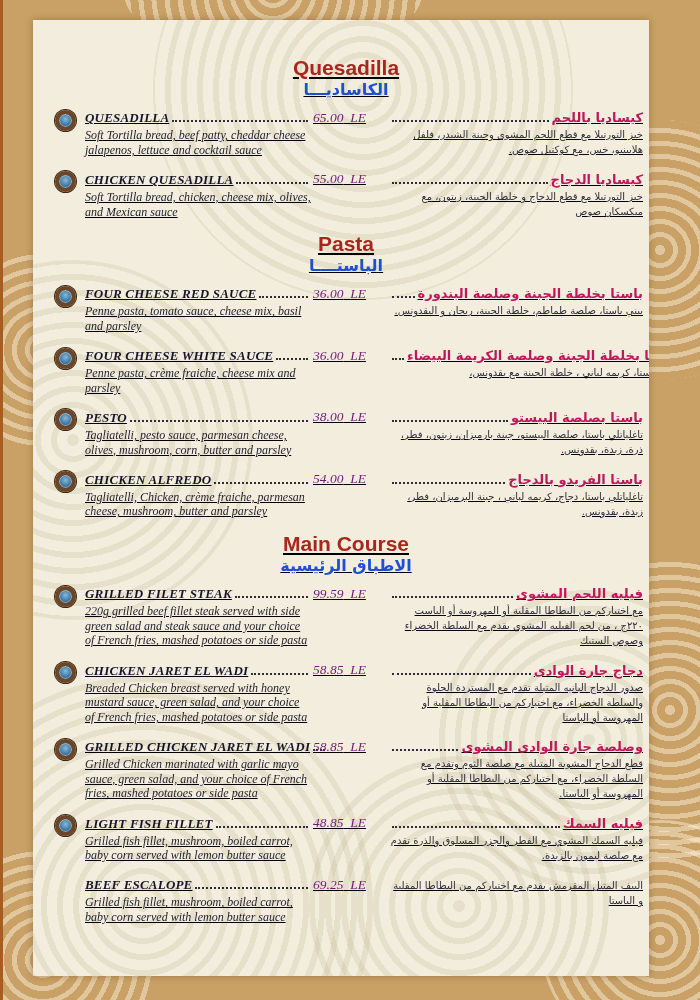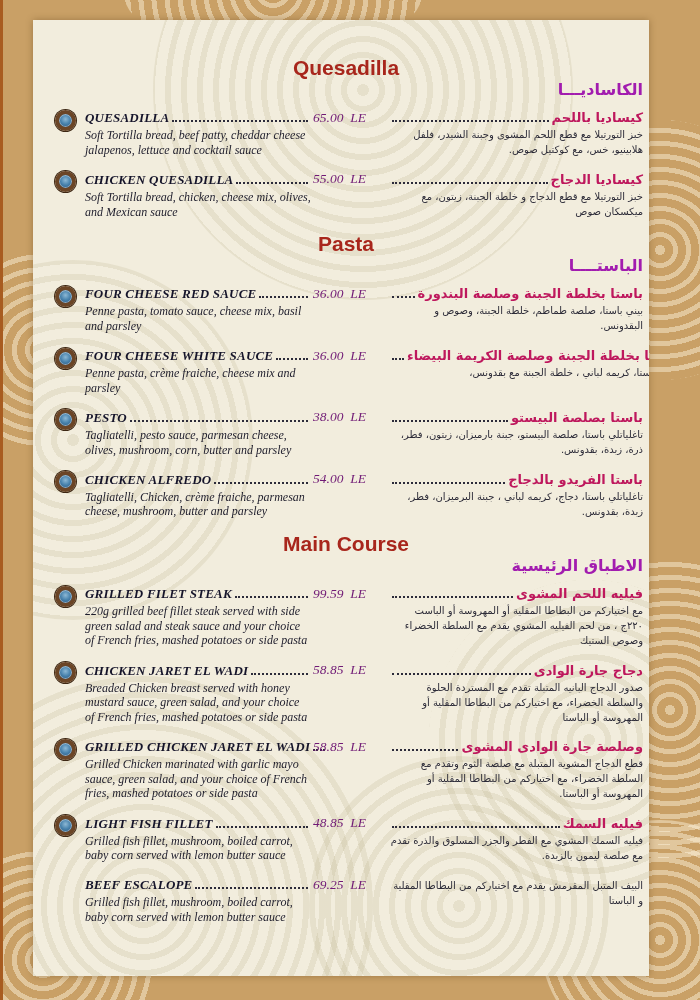--- a/index.html
+++ b/index.html
@@ -32,30 +32,30 @@
   .wm{
     position:absolute;border-radius:50%;
     background:repeating-radial-gradient(circle, rgba(182,172,132,0.20) 0 6px, rgba(182,172,132,0) 6px 16px);
   }
   .wm.w1{width:420px;height:420px;left:120px;top:-140px;}
   .wm.w2{width:360px;height:360px;left:-140px;top:240px;}
   .wm.w3{width:460px;height:460px;left:-120px;bottom:-160px;}
   .wm.w4{width:320px;height:320px;right:-100px;top:560px;}
   .wm.w5{width:300px;height:300px;right:40px;bottom:-80px;}
 
-  .content{position:relative;padding:34px 6px 0 16px;}
+  .content{position:relative;padding:34px 6px 0 16px;text-decoration:underline;}
 
   .section-header{text-align:center;margin:2px 0 8px;}
   .sec-en{
     font-family:"Liberation Sans",sans-serif;font-weight:bold;
     font-size:21px;color:#a8261c;line-height:1.1;
   }
   .sec-ar{
     font-family:"DejaVu Sans",sans-serif;font-weight:bold;
-    font-size:16px;color:#a21caf;line-height:1.35;direction:rtl;text-align:right;
+    font-size:16px;color:#1d4ed8;line-height:1.35;direction:rtl;
   }
   .section{margin-bottom:4px;}
   .section + .section{margin-top:10px;}
 
   .item{
     display:grid;
     grid-template-columns:36px 228px 74px 1fr;
     align-items:start;
     margin-bottom:13px;
   }
@@ -183,21 +183,21 @@
       <div class="en-desc">Penne pasta, tomato sauce, cheese mix, basil and parsley</div>
     </div>
     <div class="price-cell">
       <span>36.00</span>&nbsp;&nbsp;<span>LE</span>
     </div>
     <div class="ar-cell" dir="rtl">
       <div class="name-row">
         <span class="ar-name">باستا بخلطة الجبنة وصلصة البندورة</span>
         <span class="dots"></span>
       </div>
-      <div class="ar-desc">بيني باستا، صلصة طماطم، خلطة الجبنة، وصوص و البقدونس.</div>
+      <div class="ar-desc">بيني باستا، صلصة طماطم، خلطة الجبنة، ريحان و البقدونس.</div>
     </div>
   </div>
 
   <div class="item">
     <div class="icon-cell">
       <span class="badge"></span>
     </div>
     <div class="en-cell">
       <div class="name-row">
         <span class="en-name">FOUR CHEESE WHITE SAUCE</span>

